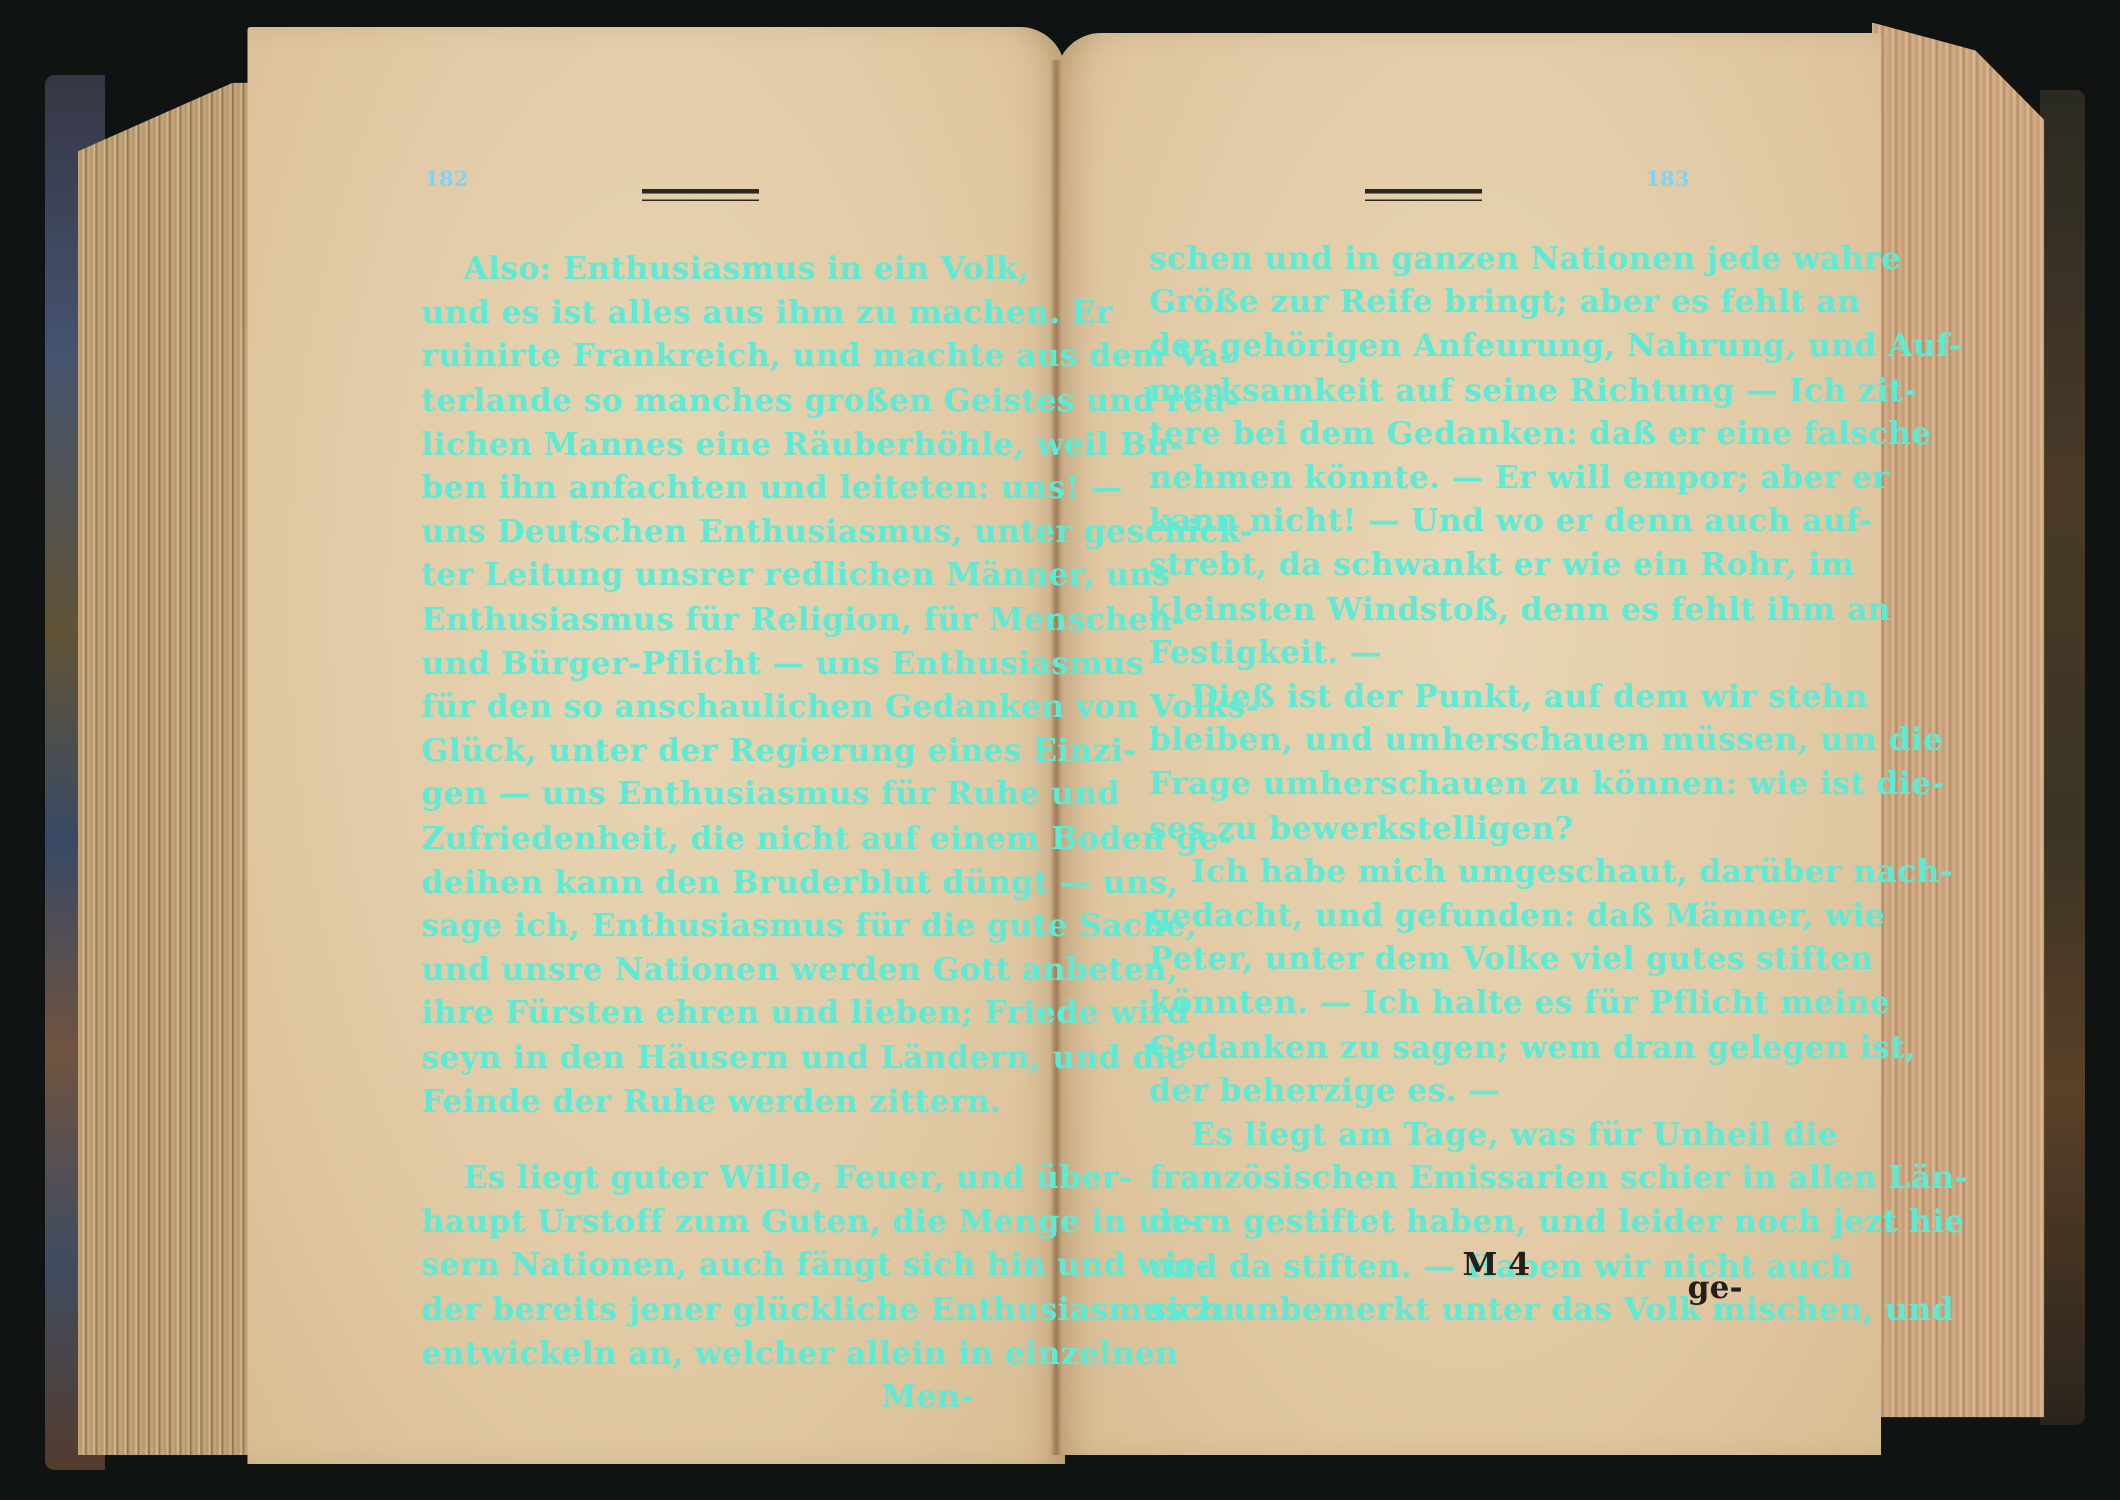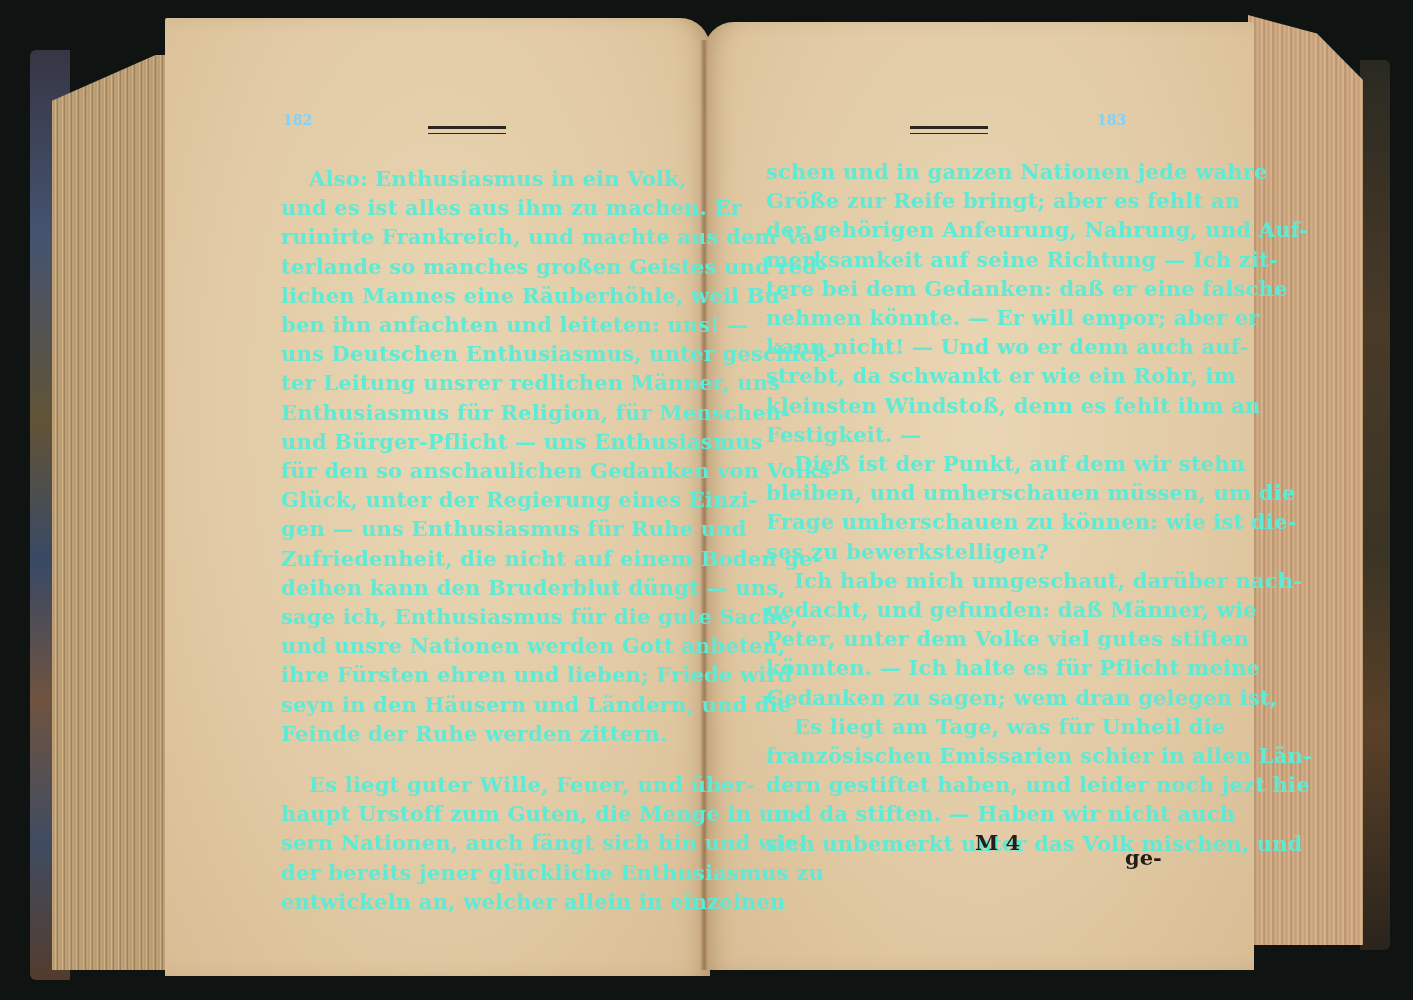--- a/index.html
+++ b/index.html
@@ -127,20 +127,21 @@
     <span class="line">und unsre Nationen werden Gott anbeten,</span>
     <span class="line">ihre Fürsten ehren und lieben; Friede wird</span>
     <span class="line">seyn in den Häusern und Ländern, und die</span>
     <span class="line last">Feinde der Ruhe werden zittern.</span>
     <div class="gap"></div>
     <span class="line indent">Es liegt guter Wille, Feuer, und über-</span>
     <span class="line">haupt Urstoff zum Guten, die Menge in un-</span>
     <span class="line">sern Nationen, auch fängt sich hin und wie-</span>
     <span class="line">der bereits jener glückliche Enthusiasmus zu</span>
     <span class="line">entwickeln an, welcher allein in einzelnen</span>
+    <span class="line right">Men-</span>
   </div>
 
   <div class="text" style="left:766px; top:157px; width:378px;">
     <span class="line">schen und in ganzen Nationen jede wahre</span>
     <span class="line">Größe zur Reife bringt; aber es fehlt an</span>
     <span class="line">der gehörigen Anfeurung, Nahrung, und Auf-</span>
     <span class="line">merksamkeit auf seine Richtung — Ich zit-</span>
     <span class="line">tere bei dem Gedanken: daß er eine falsche</span>
     <span class="line">nehmen könnte. — Er will empor; aber er</span>
     <span class="line">kann nicht! — Und wo er denn auch auf-</span>
@@ -149,20 +150,21 @@
     <span class="line last">Festigkeit. —</span>
     <span class="line indent">Dieß ist der Punkt, auf dem wir stehn</span>
     <span class="line">bleiben, und umherschauen müssen, um die</span>
     <span class="line">Frage umherschauen zu können: wie ist die-</span>
     <span class="line last">ses zu bewerkstelligen?</span>
     <span class="line indent">Ich habe mich umgeschaut, darüber nach-</span>
     <span class="line">gedacht, und gefunden: daß Männer, wie</span>
     <span class="line">Peter, unter dem Volke viel gutes stiften</span>
     <span class="line">könnten. — Ich halte es für Pflicht meine</span>
     <span class="line">Gedanken zu sagen; wem dran gelegen ist,</span>
+    <span class="line last">der beherzige es. —</span>
     <span class="line indent">Es liegt am Tage, was für Unheil die</span>
     <span class="line">französischen Emissarien schier in allen Län-</span>
     <span class="line">dern gestiftet haben, und leider noch jezt hie</span>
     <span class="line">und da stiften. — Haben wir nicht auch</span>
     <span class="line">sich unbemerkt unter das Volk mischen, und</span>
   </div>
 
   <div class="signature" style="left:975px; top:830px;">M 4</div>
   <div class="signature" style="left:1125px; top:845px;">ge-</div>
 </div>

